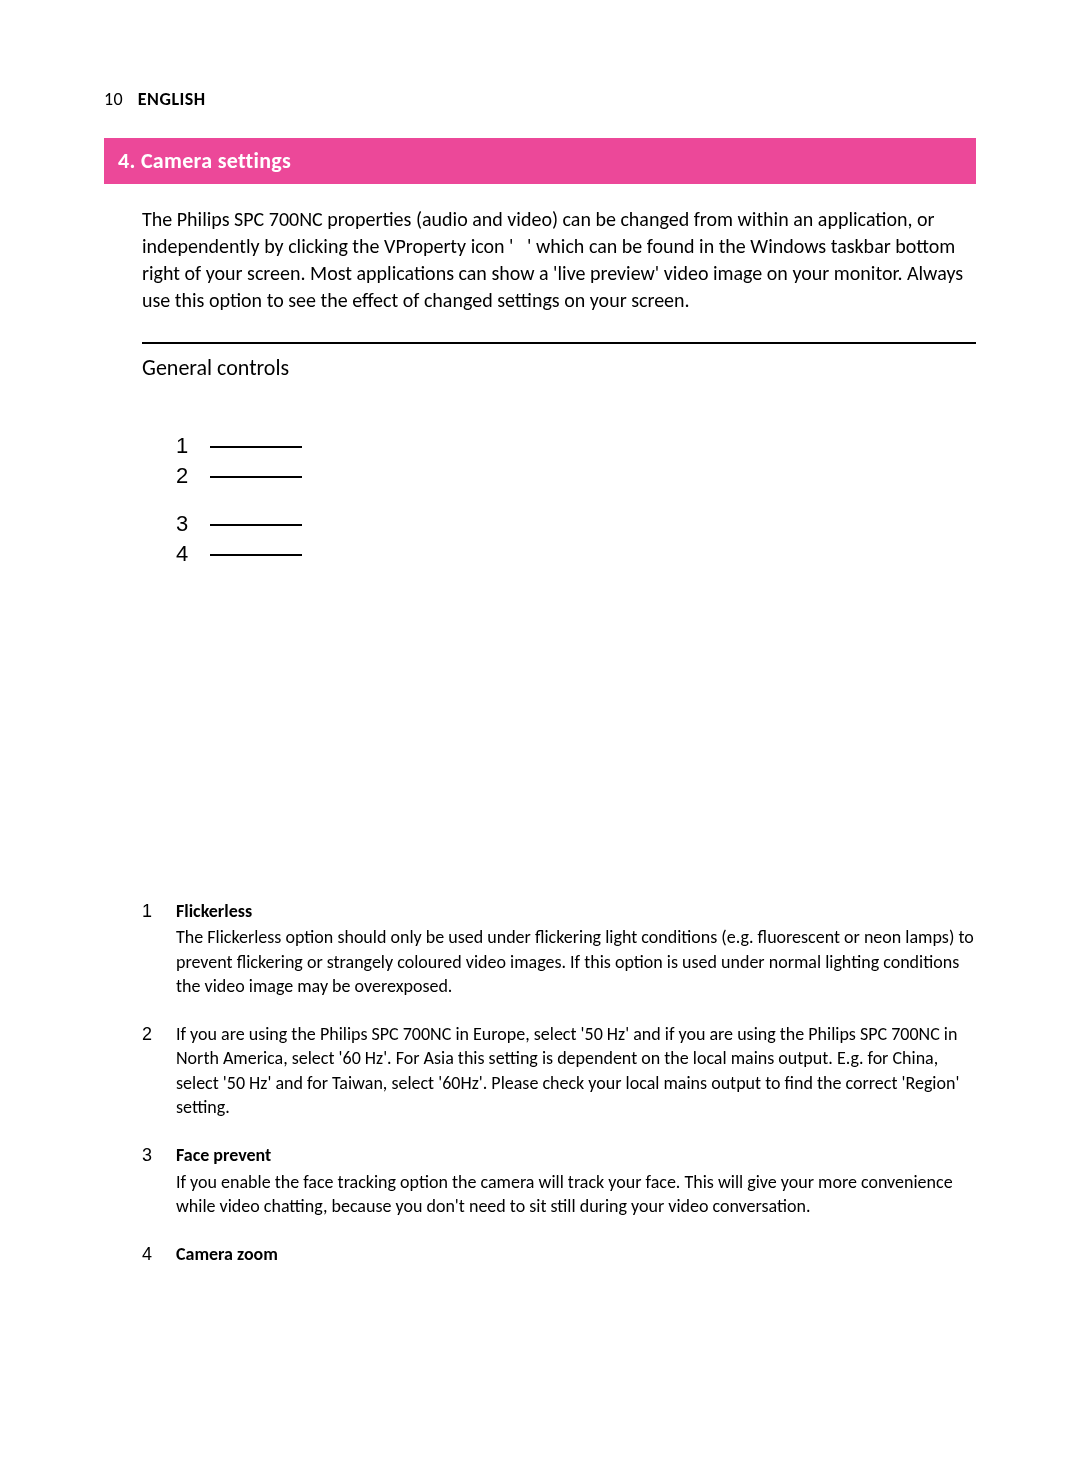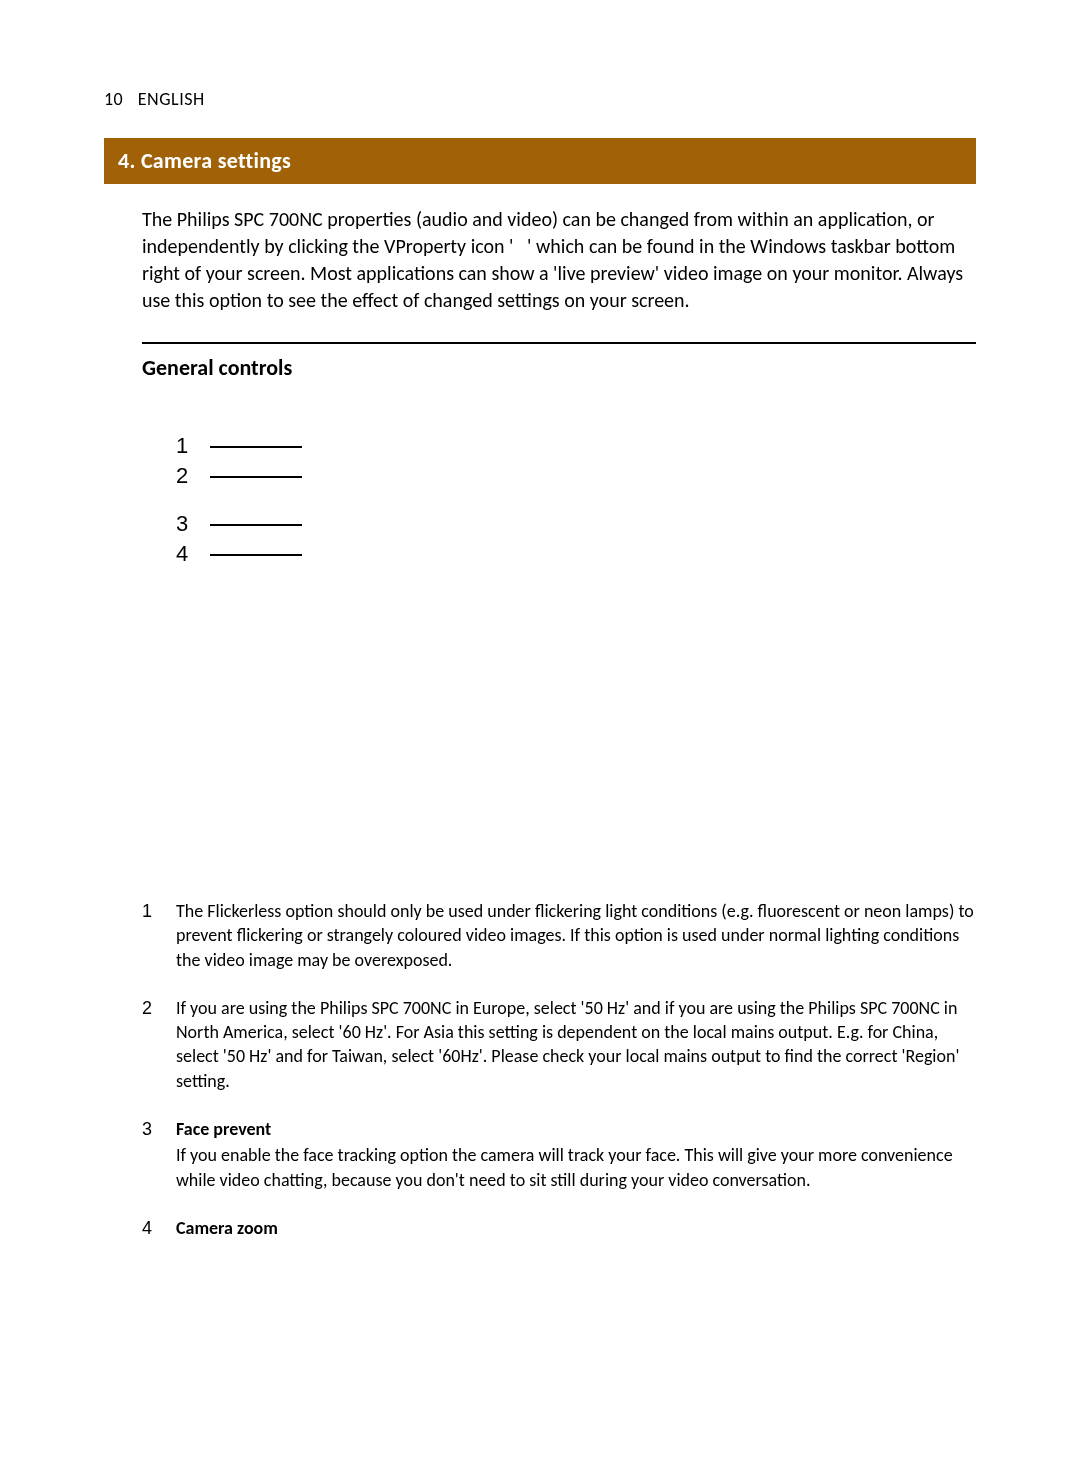--- a/index.html
+++ b/index.html
@@ -14,23 +14,23 @@
   .page {
     padding: 88px 104px 0 104px;
   }
   .page-header {
     font-size: 18px;
     font-weight: 400;
     margin-bottom: 28px;
     letter-spacing: 0.5px;
   }
   .page-header .pnum { font-weight: 400; margin-right: 10px; text-align: right; }
-  .page-header .lang { font-weight: 400; }
+  .page-header .lang { font-weight: 700; }
   .section-bar {
-    background: #a16207;
+    background: #ec4899;
     color: #fff;
     font-size: 22px;
     font-weight: 700;
     padding: 9px 14px 10px 14px;
     margin-bottom: 22px;
     letter-spacing: 0.3px;
   }
   .intro {
     margin-left: 38px;
     font-size: 20px;
@@ -39,21 +39,21 @@
     font-weight: 300;
   }
   .rule {
     border: none;
     border-top: 2px solid #000;
     margin: 0 0 10px 38px;
   }
   .sub-heading {
     margin-left: 38px;
     font-size: 22px;
-    font-weight: 700;
+    font-weight: 400;
     margin-bottom: 50px;
   }
   .callouts {
     margin-left: 72px;
     margin-bottom: 330px;
   }
   .callout-row {
     display: flex;
     align-items: center;
     height: 30px;
@@ -123,20 +123,21 @@
     </div>
     <div class="callout-row">
       <span class="callout-num">4</span>
       <span class="callout-line"></span>
     </div>
   </div>
 
   <div class="item">
     <div class="item-num">1</div>
     <div class="item-body">
+      <span class="item-title">Flickerless</span>
       <span>The Flickerless option should only be used under flickering light conditions (e.g. fluorescent or neon lamps) to prevent flickering or strangely coloured video images. If this option is used under normal lighting conditions the video image may be overexposed.</span>
     </div>
   </div>
 
   <div class="item">
     <div class="item-num">2</div>
     <div class="item-body">
       <span>If you are using the Philips SPC 700NC in Europe, select '50 Hz' and if you are using the Philips SPC 700NC in North America, select '60 Hz'. For Asia this setting is dependent on the local mains output. E.g. for China, select '50 Hz' and for Taiwan, select '60Hz'. Please check your local mains output to find the correct 'Region' setting.</span>
     </div>
   </div>

